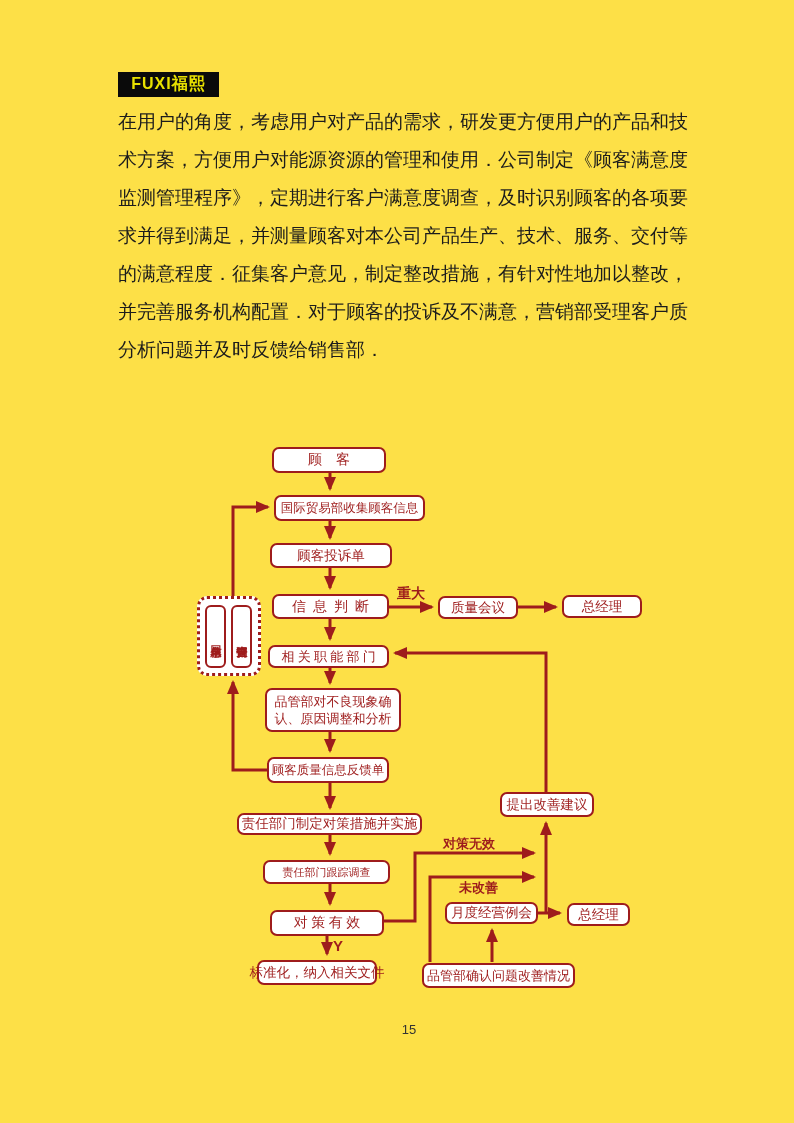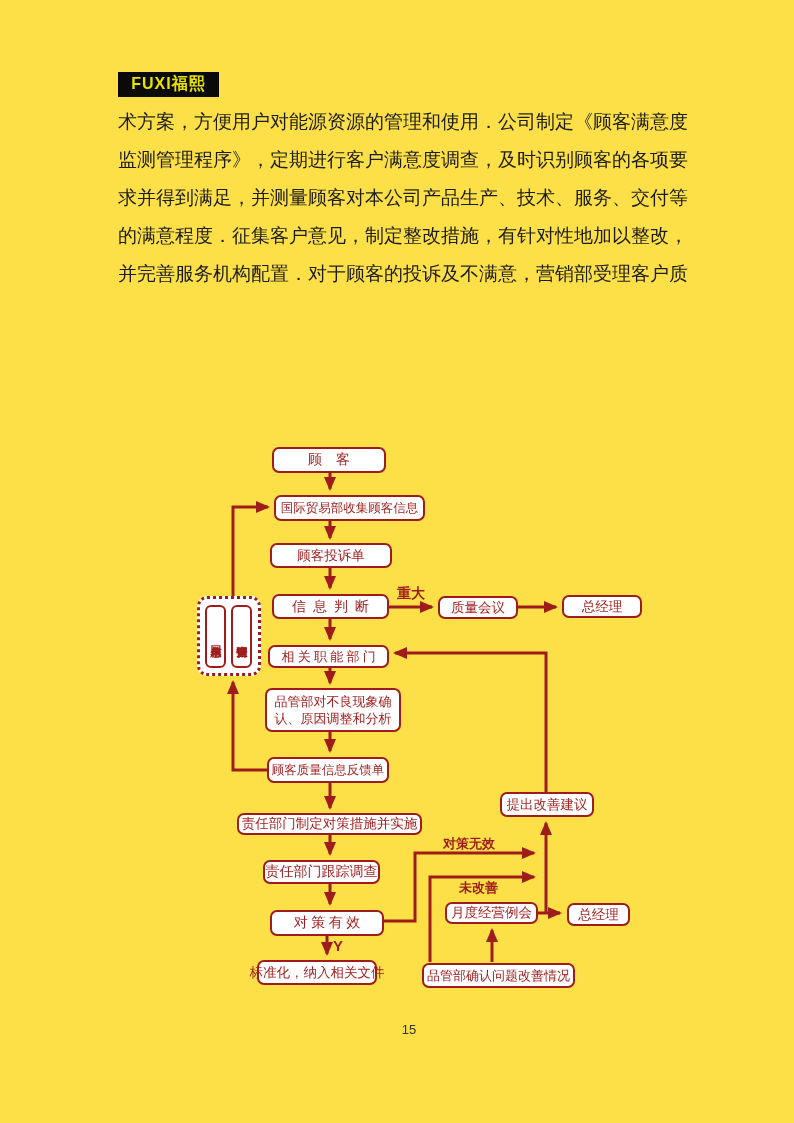--- a/index.html
+++ b/index.html
@@ -56,21 +56,21 @@
   #n-collect       {left:274px;top:495px;width:151px;height:26px;font-size:12.5px;}
   #n-complaint     {left:270px;top:543px;width:122px;height:25px;font-size:13.5px;}
   #n-judge         {left:272px;top:594px;width:117px;height:25px;font-size:14px;}
   #n-quality-meeting{left:438px;top:596px;width:80px;height:23px;font-size:13.5px;}
   #n-gm-top        {left:562px;top:595px;width:80px;height:23px;font-size:13.5px;}
   #n-departments   {left:268px;top:645px;width:121px;height:23px;font-size:13px;}
   #n-qc-analyze    {left:265px;top:688px;width:136px;height:44px;font-size:13px;
                     white-space:pre-line;text-align:center;line-height:17px;}
   #n-feedback      {left:267px;top:757px;width:122px;height:26px;font-size:12.5px;}
   #n-countermeasure{left:237px;top:813px;width:185px;height:22px;font-size:13.5px;}
-  #n-followup      {left:263px;top:860px;width:117px;height:24px;font-size:14px;}
+  #n-followup      {left:263px;top:860px;width:127px;height:24px;font-size:11px;}
   #n-effective     {left:270px;top:910px;width:114px;height:26px;font-size:14px;}
   #n-standardize   {left:257px;top:960px;width:120px;height:25px;font-size:13.5px;}
   #n-suggest       {left:500px;top:792px;width:94px;height:25px;font-size:13.5px;}
   #n-monthly       {left:445px;top:902px;width:93px;height:22px;font-size:13.5px;}
   #n-gm-bottom     {left:567px;top:903px;width:63px;height:23px;font-size:13.5px;}
   #n-qc-confirm    {left:422px;top:963px;width:153px;height:25px;font-size:13px;}
   .dotted-group{
     position:absolute;left:197px;top:596px;width:64px;height:80px;
     border:3px dotted var(--red);border-radius:10px;
     box-sizing:border-box;background:#ffffff;z-index:2;
@@ -105,25 +105,27 @@
 </head>
 <body>
 
 <div class="page">
 
   <div class="logo">
     <span>FUXI福熙</span>
   </div>
 
   <div class="bodytext">
+    <div class="line">在用户的角度，考虑用户对产品的需求，研发更方便用户的产品和技</div>
     <div class="line">术方案，方便用户对能源资源的管理和使用．公司制定《顾客满意度</div>
     <div class="line">监测管理程序》，定期进行客户满意度调查，及时识别顾客的各项要</div>
     <div class="line">求并得到满足，并测量顾客对本公司产品生产、技术、服务、交付等</div>
     <div class="line">的满意程度．征集客户意见，制定整改措施，有针对性地加以整改，</div>
     <div class="line">并完善服务机构配置．对于顾客的投诉及不满意，营销部受理客户质</div>
+    <div class="line">分析问题并及时反馈给销售部．</div>
   </div>
 
   <div class="flow">
 
     <svg class="connectors" width="794" height="1123" viewBox="0 0 794 1123">
       <defs>
         <marker id="ah" markerUnits="userSpaceOnUse" markerWidth="14" markerHeight="12" refX="12" refY="6" orient="auto">
           <path d="M0,0 L14,6 L0,12 Z" fill="#9e1c1c"></path>
         </marker>
       </defs>

